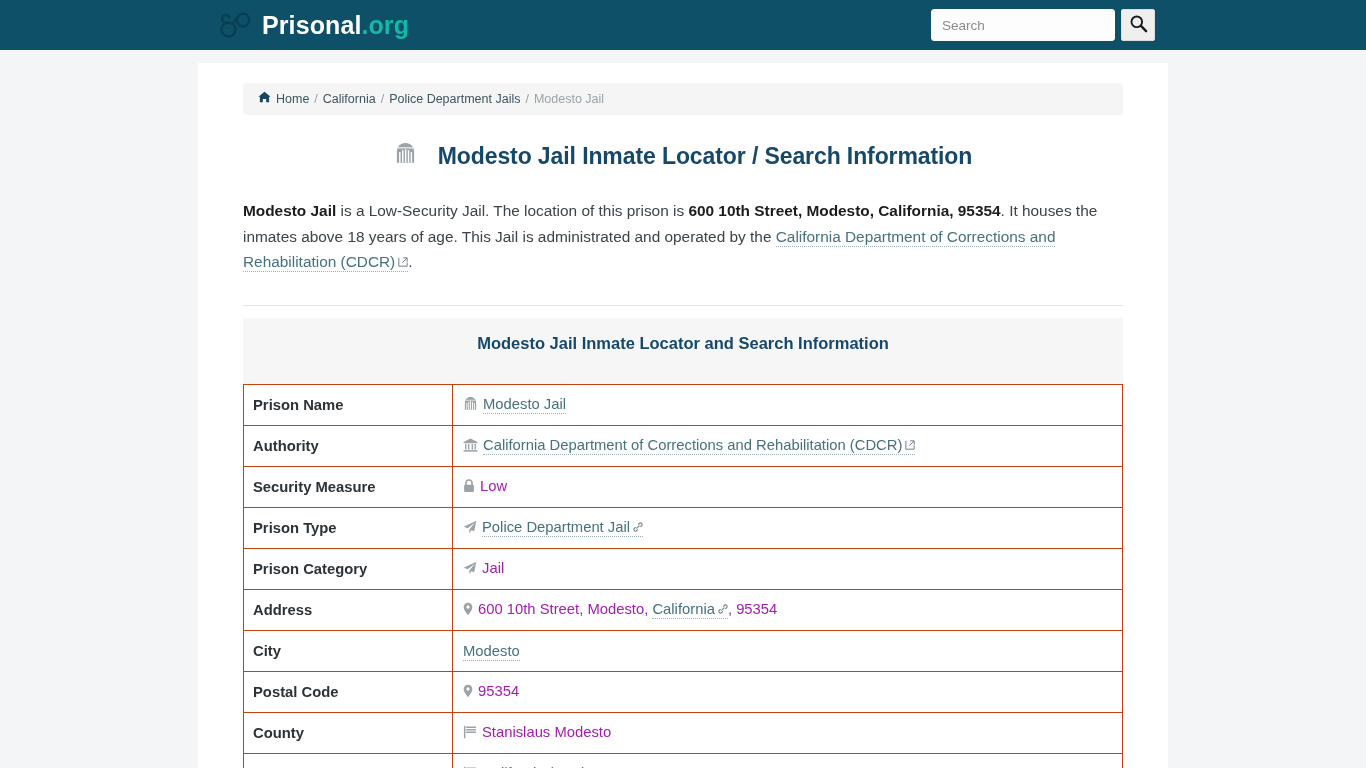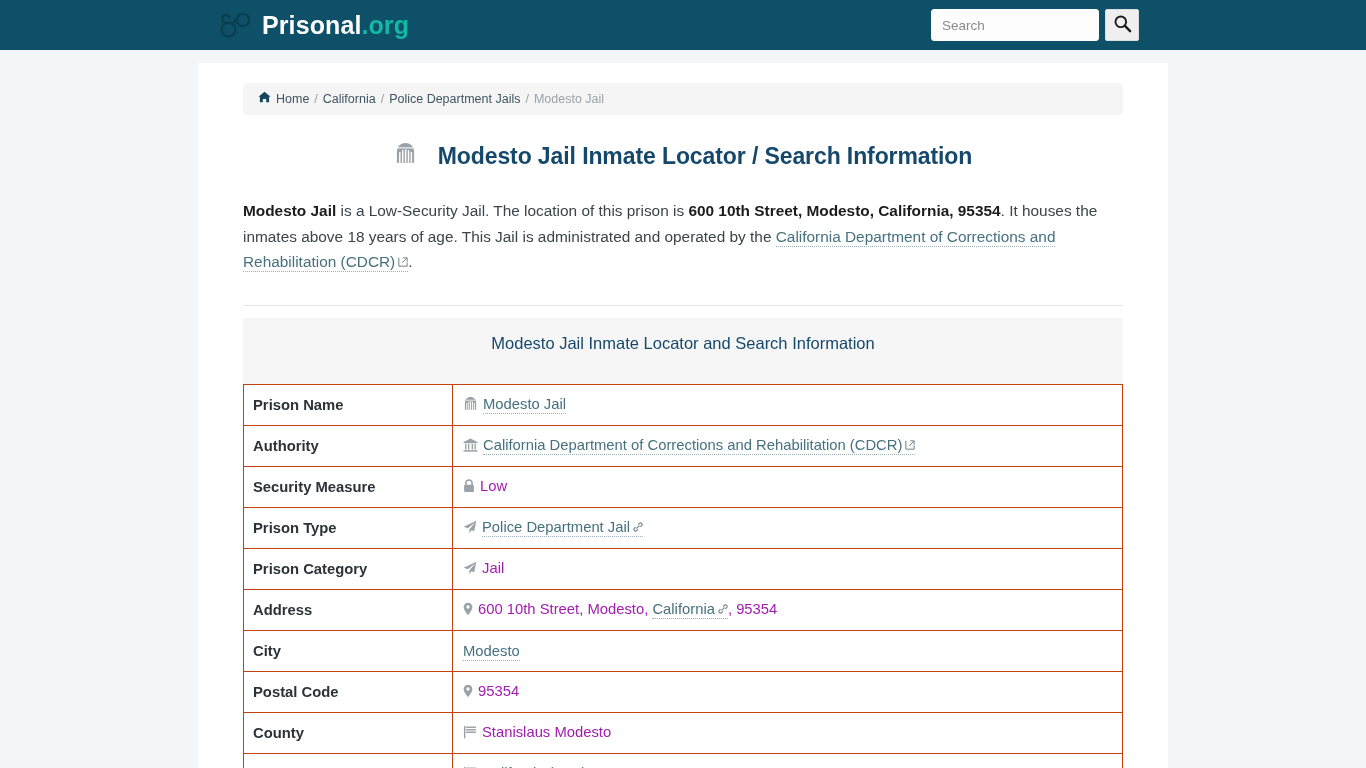--- a/index.html
+++ b/index.html
@@ -36,21 +36,21 @@
   .brand-text .tld { color: #14b8a6; font-weight: bold; }
 
   .header-search {
     position: absolute;
     left: 931px;
     top: 9px;
     display: flex;
     align-items: stretch;
   }
   .search-input {
-    width: 168px;
+    width: 184px;
     height: 32px;
     border: 1px solid #ffffff;
     border-radius: 3px;
     background: #fdfdfd;
     padding: 8px 10px;
     font-size: 13.5px;
     font-family: "Liberation Sans", sans-serif;
     color: #333;
     outline: none;
   }
@@ -139,21 +139,21 @@
   
   .info-table {
     width: 100%;
     border-collapse: collapse;
     margin-top: 0;
     table-layout: fixed;
   }
   .info-table caption {
     background: #f6f6f6;
     color: #16486b;
-    font-weight: normal;
+    font-weight: bold;
     font-size: 16.5px;
     padding: 16px 10px 31px 10px;
     caption-side: top;
     text-align: center;
   }
   .info-table td {
     border: 1px solid #c2410c;
     padding: 10px 14px;
     font-size: 14.8px;
     color: #3b4449;

